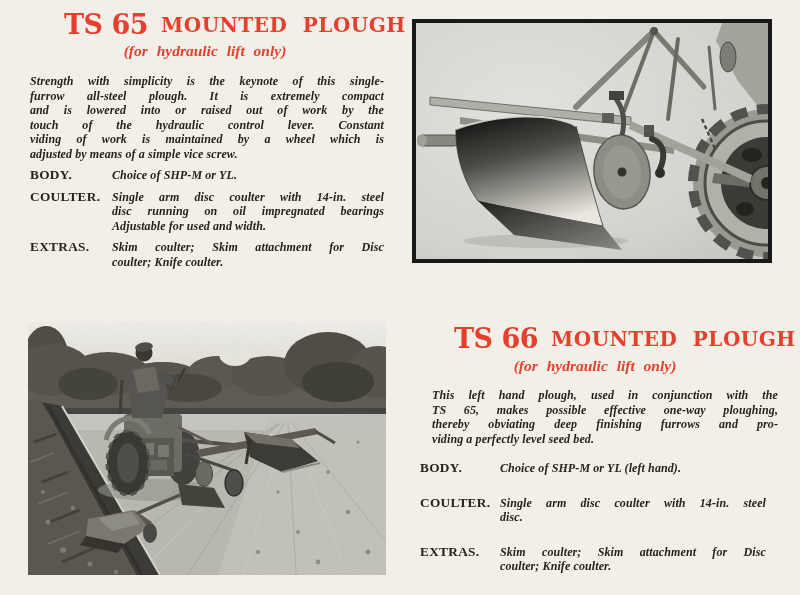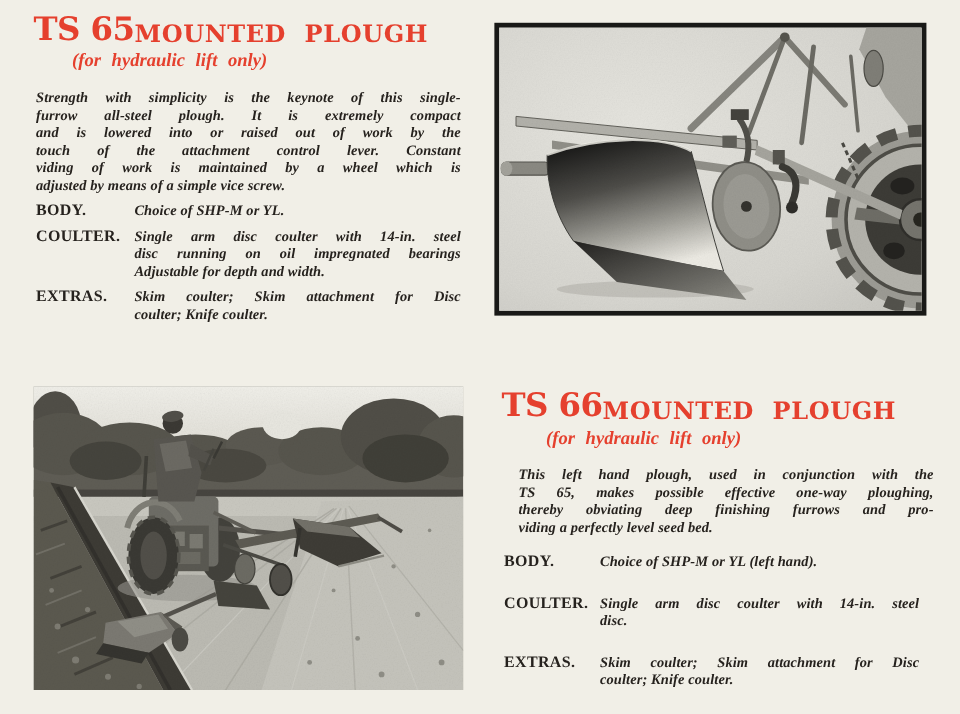--- a/index.html
+++ b/index.html
@@ -5,33 +5,33 @@
   html,body{margin:0;padding:0;}
   .page{
     position:relative;
     width:800px;height:595px;
     background:#f1efe7;
     overflow:hidden;
     font-family:"Liberation Serif", serif;
     color:#26221e;
   }
   
-  .heading{position:absolute;display:flex;align-items:flex-end;white-space:nowrap;}
+  .heading{position:absolute;display:flex;align-items:center;gap:13px;white-space:nowrap;margin-left:36px;}
   .model{
     font-family:"DejaVu Serif", serif;
     font-weight:bold;font-size:27px;line-height:30px;
     color:#e5402e;letter-spacing:-0.5px;
   }
   .htitle{
     font-family:"DejaVu Serif", serif;
     font-weight:bold;font-size:20px;
     color:#e5402e;letter-spacing:0.5px;word-spacing:8px;
   }
   .subtitle{
-    position:absolute;
+    position:absolute;text-align:center;
     font-style:italic;font-weight:bold;font-size:15.5px;
     color:#e5402e;word-spacing:5px;white-space:nowrap;
   }
   
   .intro,.specs{position:absolute;}
   .tline{
     font-weight:bold;font-size:12px;line-height:14.6px;
     letter-spacing:0.1px;white-space:normal;font-style:italic;
   }
   .just{text-align:justify;text-align-last:justify;}
@@ -65,38 +65,38 @@
   <div class="heading" style="left:28px;top:10px;">
     <span class="model">TS 65</span>
     <span class="htitle">MOUNTED PLOUGH</span>
   </div>
   <div class="subtitle" style="left:60px;top:42px;width:290px;">(for hydraulic lift only)</div>
 
   <div class="intro" style="left:30px;top:74px;width:354px;">
     <div class="tline just">Strength with simplicity is the keynote of this single-</div>
     <div class="tline just">furrow all-steel plough.  It is extremely compact</div>
     <div class="tline just">and is lowered into or raised out of work by the</div>
-    <div class="tline just">touch of the attachment control lever.  Constant</div>
+    <div class="tline just">touch of the hydraulic control lever.  Constant</div>
     <div class="tline just">viding of work is maintained by a wheel which is</div>
     <div class="tline">adjusted by means of a simple vice screw.</div>
   </div>
 
   <div class="specs s65" style="left:30px;top:168px;width:354px;">
     <div class="specrow">
       <div class="speclabel">BODY.</div>
       <div>
         <div class="tline">Choice of SHP-M or YL.</div>
       </div>
     </div>
     <div class="specrow">
       <div class="speclabel">COULTER.</div>
       <div>
         <div class="tline just">Single arm disc coulter with 14-in. steel</div>
         <div class="tline just">disc running on oil impregnated bearings</div>
-        <div class="tline">Adjustable for depth and width.</div>
+        <div class="tline">Adjustable for used and width.</div>
       </div>
     </div>
     <div class="specrow">
       <div class="speclabel">EXTRAS.</div>
       <div>
         <div class="tline just">Skim coulter; Skim attachment for Disc</div>
         <div class="tline">coulter; Knife coulter.</div>
       </div>
     </div>
   </div>

